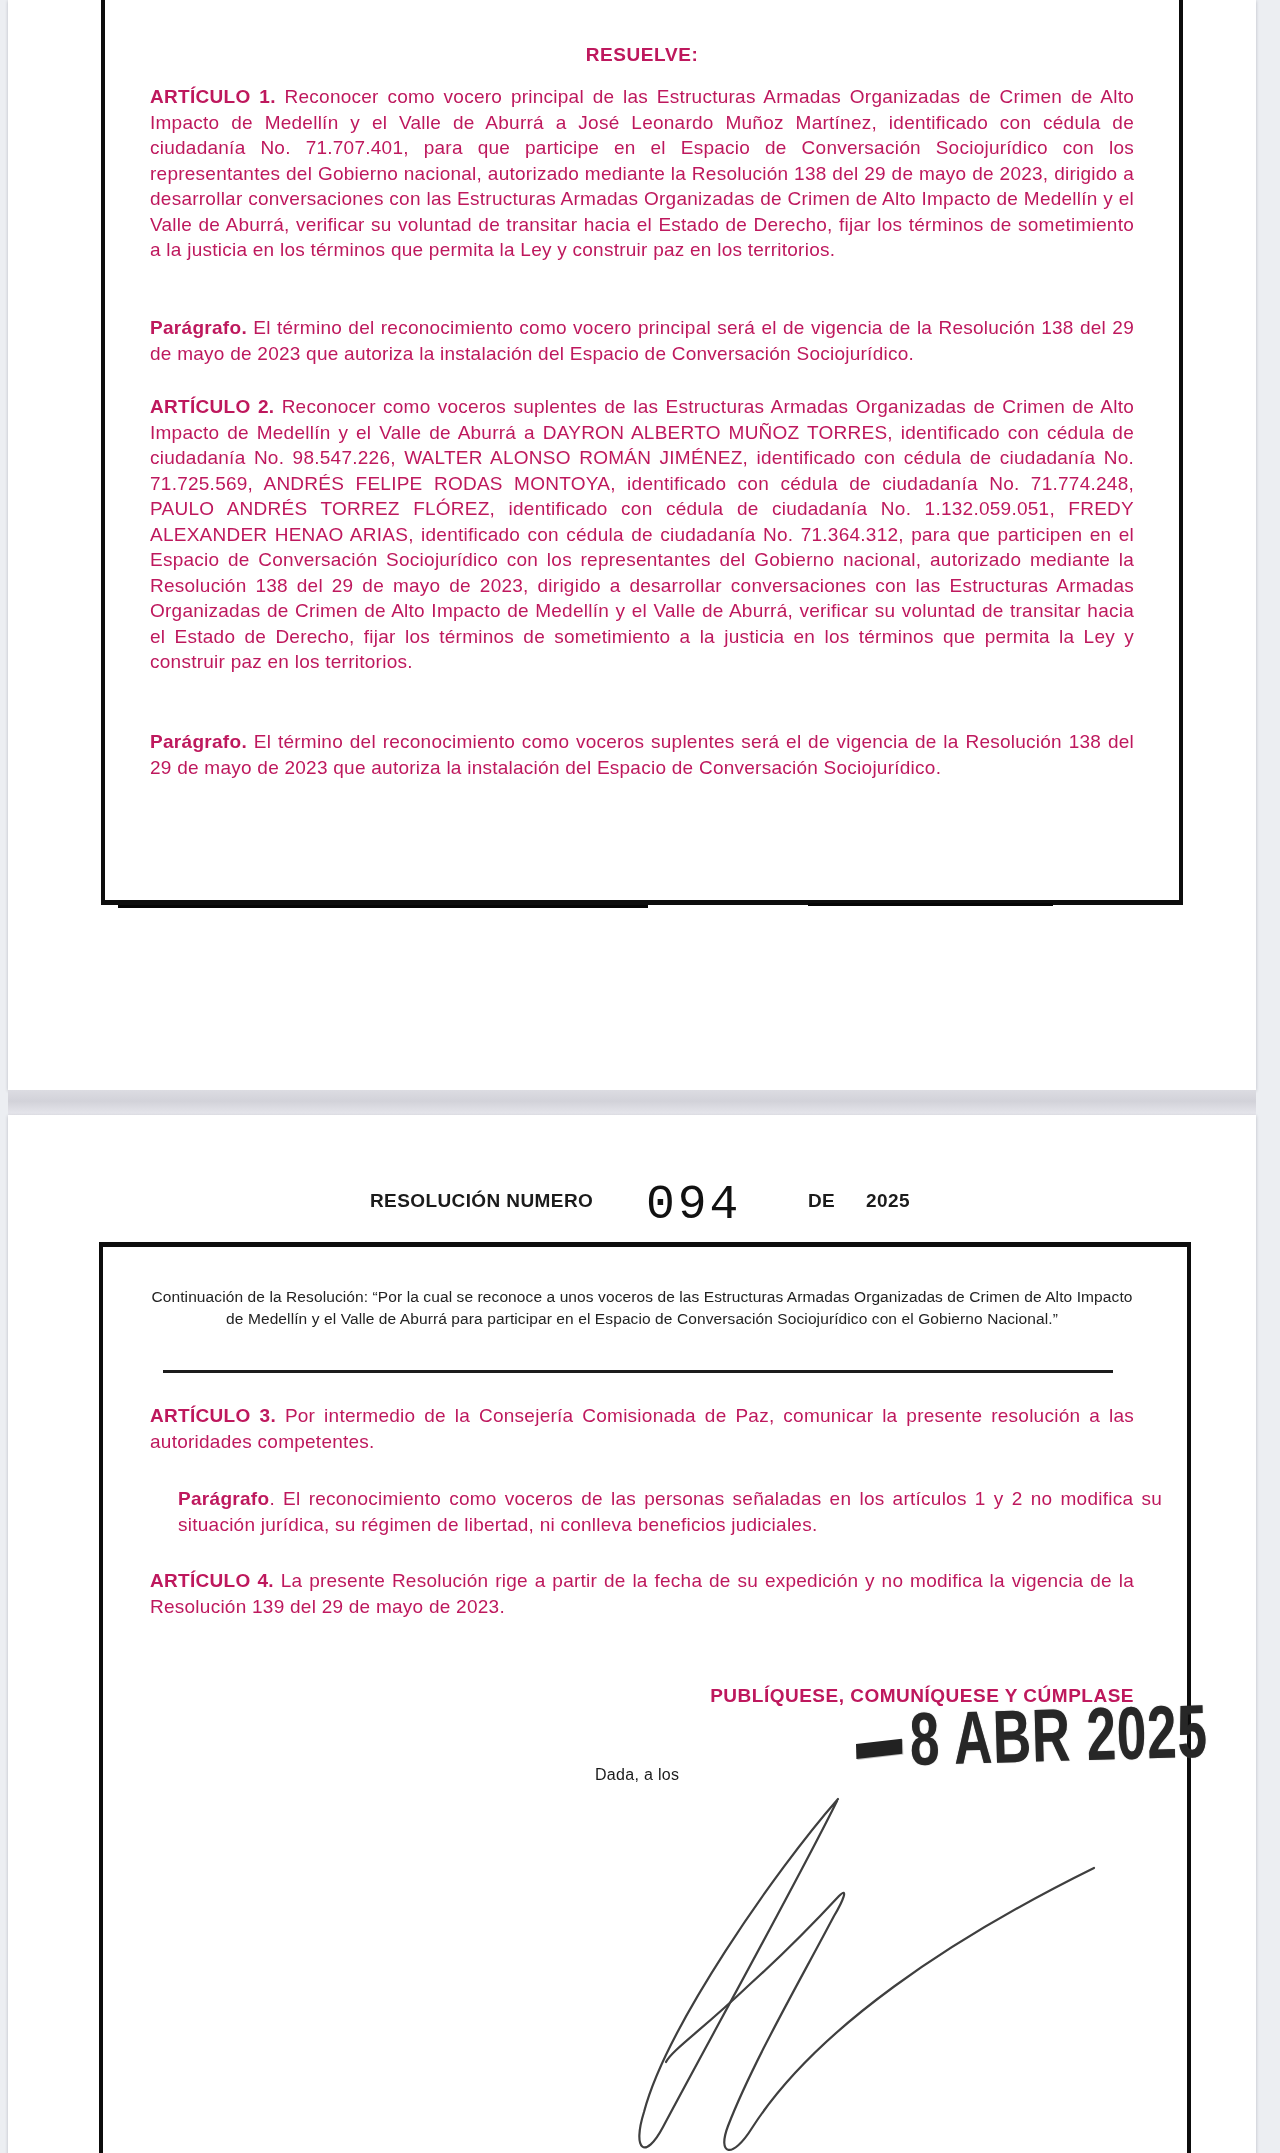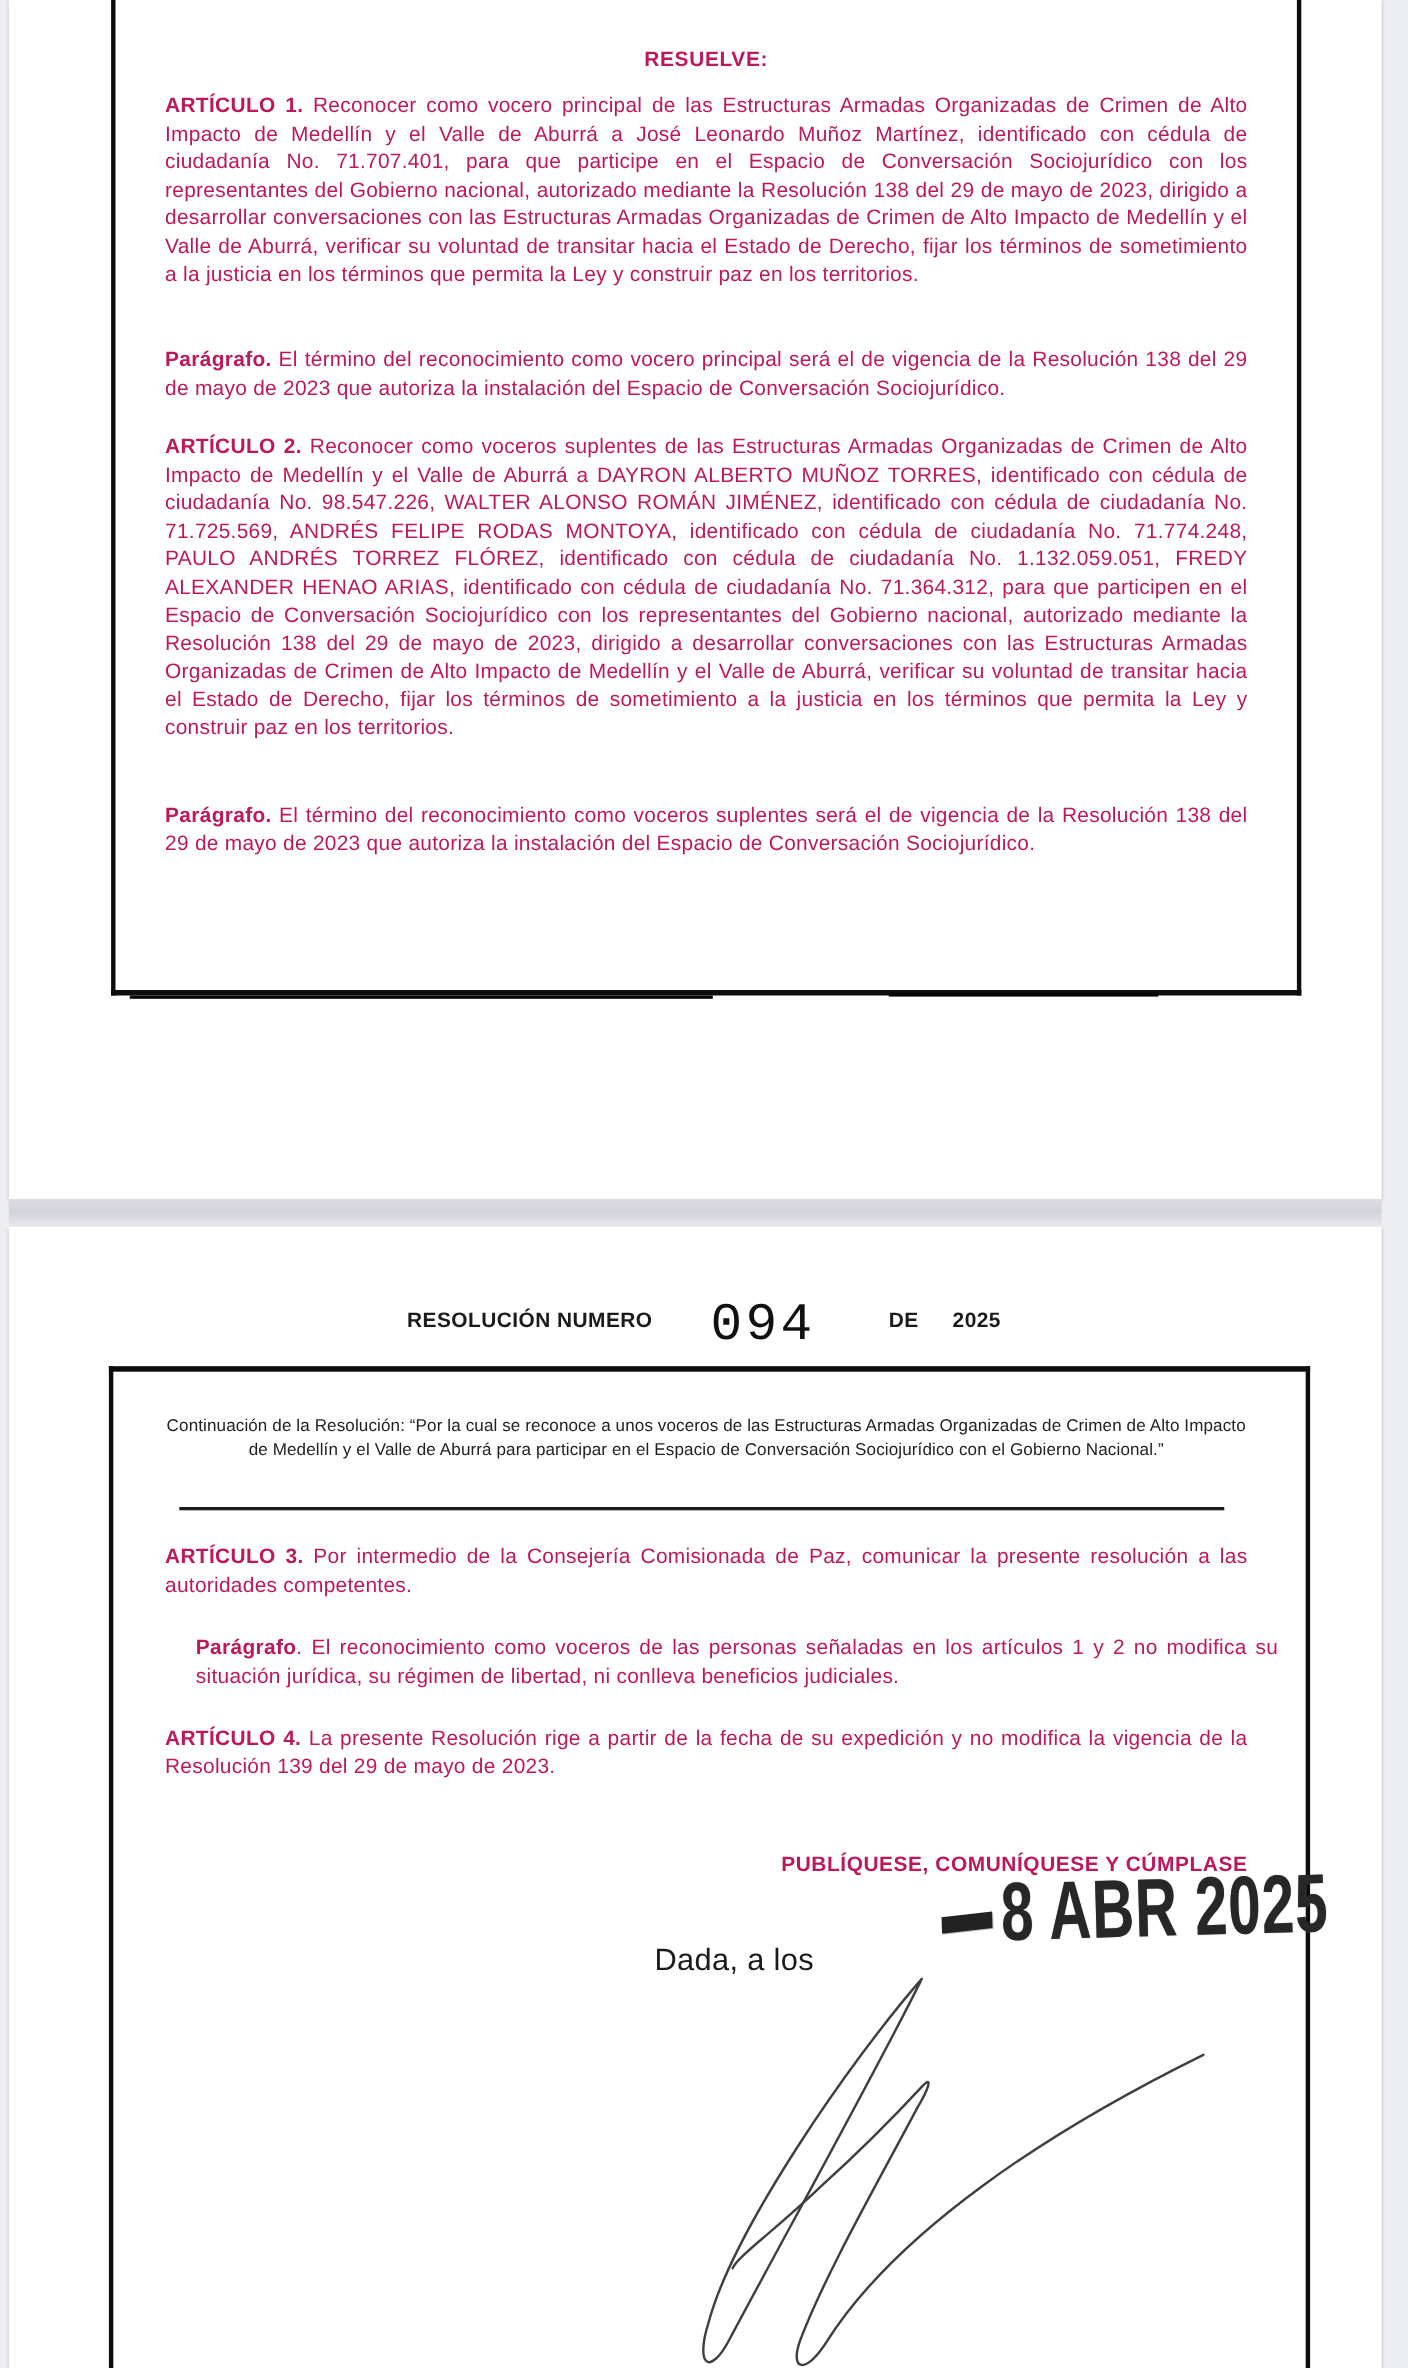--- a/index.html
+++ b/index.html
@@ -39,21 +39,21 @@
     font-family:"Liberation Mono","DejaVu Sans Mono",monospace;
     font-weight:normal;font-size:48px;letter-spacing:3px;color:#111;
   }
   .continuation{
     position:absolute;left:142px;width:984px;text-align:center;
     font-size:15.5px;line-height:21.5px;color:#222;letter-spacing:0.1px;
   }
   .continuation .quote{}
   .rule{position:absolute;left:155px;width:950px;height:3px;background:#1c1c1c;}
   .publish{font-weight:bold;letter-spacing:0.5px;text-align:right;}
-  .dada{position:absolute;font-size:28px;letter-spacing:0.3px;white-space:nowrap;}
+  .dada{position:absolute;font-size:16px;letter-spacing:0.3px;white-space:nowrap;}
   .stamp{
     position:absolute;left:848px;top:590px;white-space:nowrap;
     transform:rotate(-1.6deg);transform-origin:left center;
     color:#262626;
   }
   .stamp-dash{
     display:inline-block;width:46px;height:15px;background:#222;
     margin-right:8px;margin-bottom:22px;transform:skewY(-5deg);
     box-shadow:1px 1px 0 rgba(0,0,0,0.25);
   }

